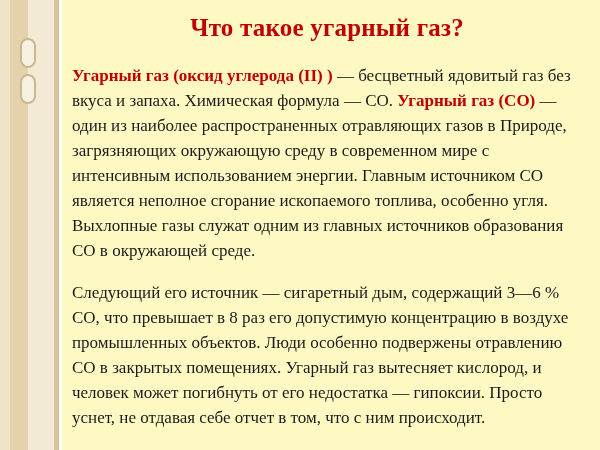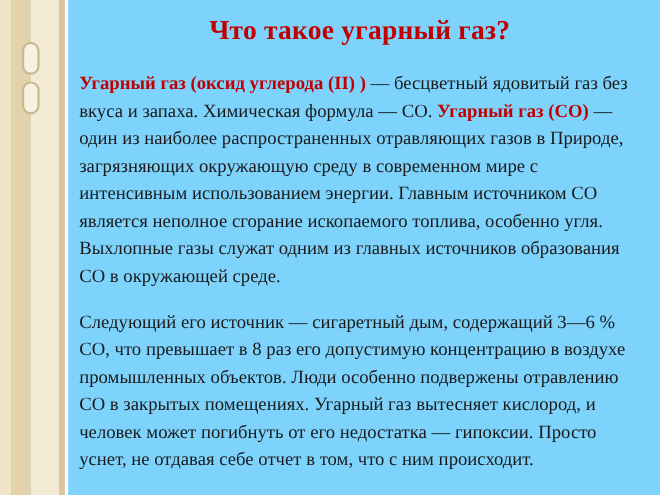--- a/index.html
+++ b/index.html
@@ -10,21 +10,21 @@
     width: 600px;
     height: 450px;
     overflow: hidden;
     background: #ffffff;
     font-family: "Liberation Serif", serif;
   }
   .slide {
     position: relative;
     width: 600px;
     height: 450px;
-    background: #7dd3fc;
+    background: #fef9c3;
     box-sizing: border-box;
   }
   
   .left-band {
     position: absolute;
     left: 0;
     top: 0;
     width: 62px;
     height: 450px;
   }

